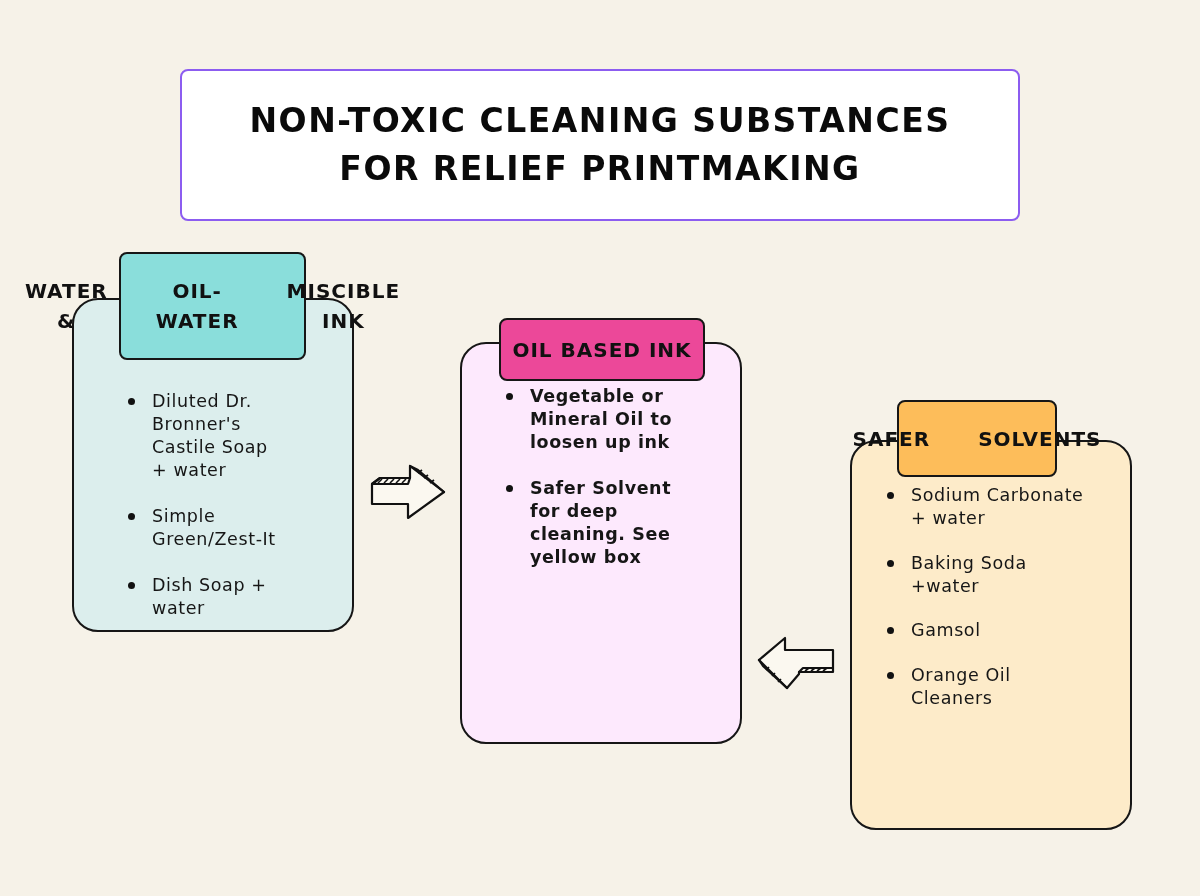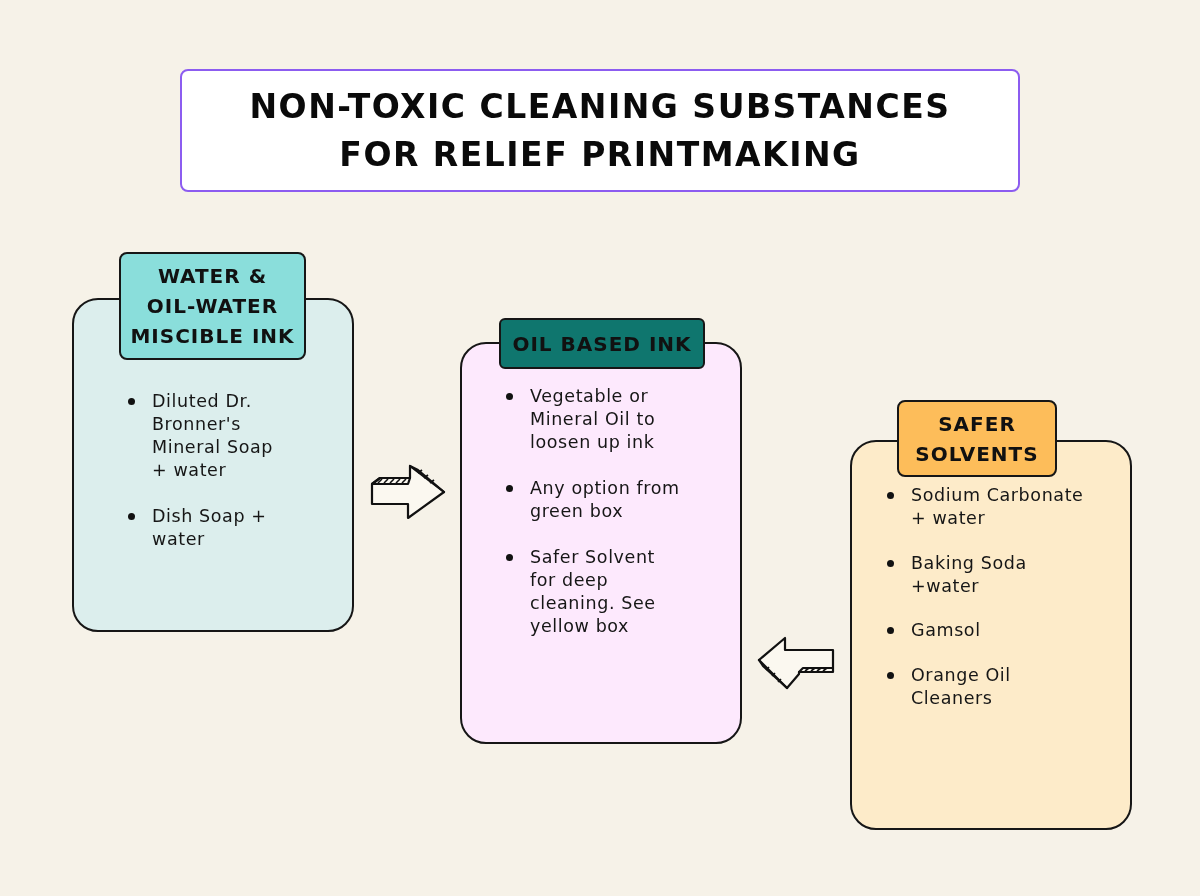--- a/index.html
+++ b/index.html
@@ -4,59 +4,60 @@
   <style>
     html, body { margin: 0; padding: 0; }
     body {
       width: 1200px; height: 896px;
       background: #f6f2e8;
       position: relative; overflow: hidden;
       font-family: "DejaVu Sans", sans-serif;
       color: #111;
     }
     .title-box {
-      position: absolute; left: 180px; top: 69px; width: 840px; height: 123px;
+      position: absolute; left: 180px; top: 69px; width: 840px; height: 152px;
       background: #ffffff; border: 2px solid #8c5cf0; border-radius: 8px;
       box-sizing: border-box;
       display: flex; flex-direction: column; align-items: center; justify-content: center;
     }
     .title-line {
       font-family: "DejaVu Sans", sans-serif; font-weight: bold;
       font-size: 33px; letter-spacing: 1.5px; line-height: 48px; color: #0a0a0a;
     }
     .panel {
       position: absolute; box-sizing: border-box;
       border: 2.5px solid #161616; border-radius: 26px;
     }
     .tab {
       position: absolute; box-sizing: border-box;
       border: 2.5px solid #161616; border-radius: 8px;
-      display: flex; flex-direction: column; align-items: center; justify-content: center;
+      display: flex; flex-direction: row; align-items: center; justify-content: center;
       font-weight: bold; font-size: 20px; letter-spacing: 1px; line-height: 30px; color: #111;
       text-align: center;
+      gap: 48px;
     }
     ul.items { list-style: none; margin: 0; padding: 0; position: absolute; }
     ul.items li {
       position: relative; padding-left: 24px;
       font-size: 17.5px; line-height: 23px; letter-spacing: 0.6px; color: #161616;
       white-space: pre-line;
     }
     ul.items li::before {
       content: ""; position: absolute; left: 0; top: 8px;
       width: 7px; height: 7px; border-radius: 50%; background: #111;
     }
     
     #panel-water { left: 72px; top: 298px; width: 282px; height: 334px; background: #dceeed; }
     #tab-water { left: 119px; top: 252px; width: 187px; height: 108px; background: #8adedb; }
     #list-water { left: 128px; top: 390px; width: 215px; }
     #list-water li { margin-bottom: 23px; }
     
     #panel-oil { left: 460px; top: 342px; width: 282px; height: 402px; background: #fde9fd; }
-    #tab-oil { left: 499px; top: 318px; width: 206px; height: 51px; background: #0f766e; border-radius: 6px; }
-    #list-oil { left: 506px; top: 385px; width: 225px; }
+    #tab-oil { left: 499px; top: 318px; width: 206px; height: 63px; background: #ec4899; }
+    #list-oil { left: 506px; top: 385px; width: 225px; font-weight: bold; }
     #list-oil li { margin-bottom: 23px; }
     
     #panel-solvents { left: 850px; top: 440px; width: 282px; height: 390px; background: #fdebc9; }
     #tab-solvents { left: 897px; top: 400px; width: 160px; height: 77px; background: #fdbd5a; }
     #list-solvents { left: 887px; top: 484px; width: 240px; }
     #list-solvents li { margin-bottom: 21.5px; }
     .arrow { position: absolute; }
   </style>
 </head>
 <body>
@@ -68,22 +69,24 @@
 
 <div class="panel" id="panel-water"></div>
 <div class="tab" id="tab-water">
   <div>WATER &amp;</div>
   <div>OIL-WATER</div>
   <div>MISCIBLE INK</div>
 </div>
 <ul class="items" id="list-water">
   <li>Diluted Dr.
 Bronner's
-Mineral Soap
+Castile Soap
 + water</li>
+  <li>Simple
+Green/Zest-It</li>
   <li>Dish Soap +
 water</li>
 </ul>
 
 <svg class="arrow" style="left:368px; top:462px;" width="80" height="60" viewBox="0 0 80 60">
   <g fill="none" stroke="#111" stroke-width="2.2" stroke-linejoin="round" stroke-linecap="round">
     <path d="M4 22 L4 42 L40 42 L40 56 L76 30 L42 4 L42 16 L12 16 Z" fill="#fbf8f0"></path>
     <path d="M4 22 L12 16 L42 16 L40 22 L4 22"></path>
     <path d="M42 4 L50 8 L76 30"></path>
   </g>
@@ -100,22 +103,20 @@
 </svg>
 
 <div class="panel" id="panel-oil"></div>
 <div class="tab" id="tab-oil">
   <div>OIL BASED INK</div>
 </div>
 <ul class="items" id="list-oil">
   <li>Vegetable  or
 Mineral Oil to
 loosen up ink</li>
-  <li>Any option from
-green box</li>
   <li>Safer Solvent
 for deep
 cleaning. See
 yellow box</li>
 </ul>
 
 <svg class="arrow" style="left:755px; top:634px;" width="82" height="60" viewBox="0 0 82 60">
   <g fill="none" stroke="#111" stroke-width="2.2" stroke-linejoin="round" stroke-linecap="round">
     <path d="M78 16 L78 38 L44 38 L44 40 L32 54 L4 26 L30 4 L30 16 Z" fill="#fbf8f0"></path>
     <path d="M44 38 L48 34 L78 34"></path>

